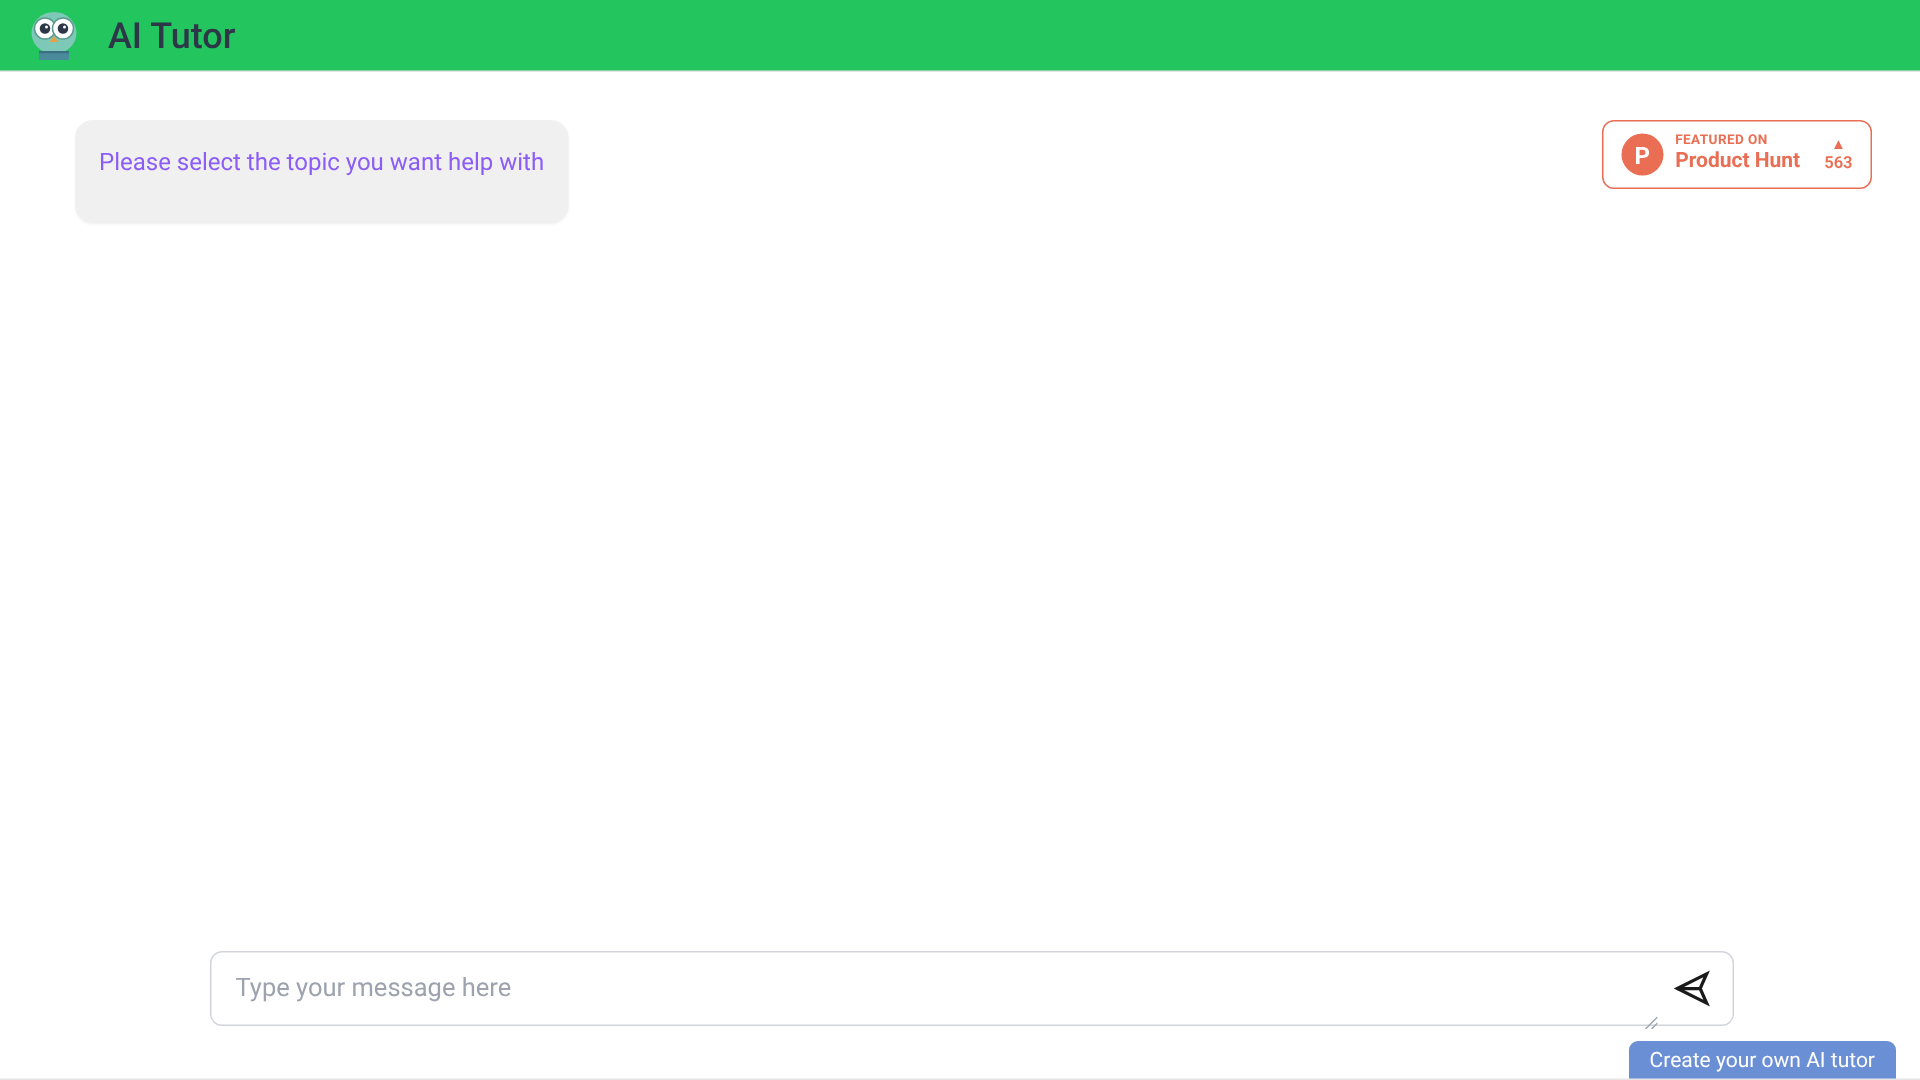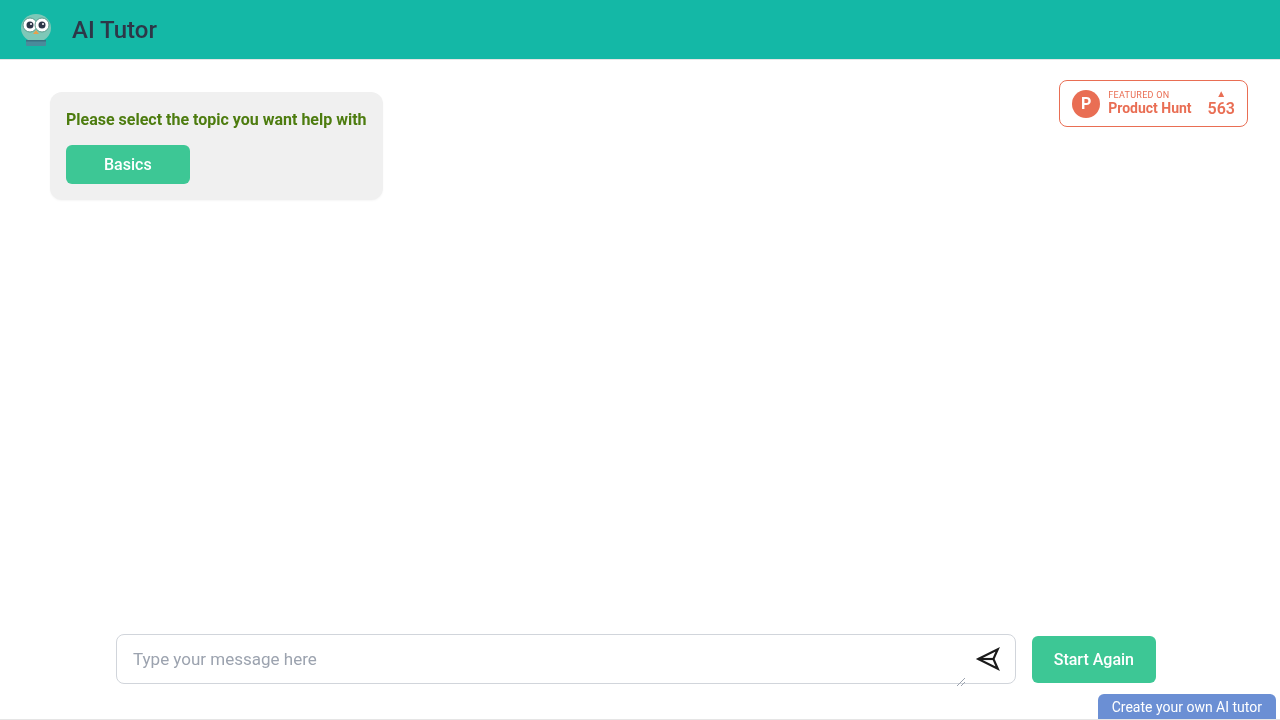--- a/index.html
+++ b/index.html
@@ -13,22 +13,22 @@
       height: 720px;
       background: #ffffff;
       position: relative;
       overflow: hidden;
     }
     .header {
       display: flex;
       align-items: center;
       padding: 12px 16px;
       border-bottom: 1px solid #e5e5e5;
-      height: 60px;
-      background: #14b8a6;
+      height: 48px;
+      background: #22c55e;
     }
     .logo {
       width: 40px;
       height: 40px;
       margin-right: 16px;
       position: relative;
     }
     .logo svg {
       width: 100%;
       height: 100%;
@@ -51,23 +51,22 @@
       max-width: 400px;
       box-shadow: 0 1px 2px rgba(0,0,0,0.04);
     }
     .greeting {
       font-size: 16px;
       color: #2d3748;
       margin-bottom: 12px;
     }
     .prompt {
       font-size: 16px;
-      color: #4d7c0f;
+      color: #8b5cf6;
       margin-bottom: 16px;
-      font-weight: bold;
     }
     .topic-buttons {
       display: flex;
       gap: 8px;
     }
     .topic-btn {
       background: #3dc795;
       color: #ffffff;
       border: none;
       border-radius: 6px;
@@ -106,60 +105,61 @@
       font-size: 16px;
     }
     .ph-text {
       display: flex;
       flex-direction: column;
       line-height: 1.1;
     }
     .ph-featured {
       font-size: 9px;
       color: #e96e54;
-      font-weight: 400;
+      font-weight: 700;
       letter-spacing: 0.3px;
     }
     .ph-name {
       font-size: 14px;
       color: #e96e54;
       font-weight: 700;
     }
     .ph-upvote {
       display: flex;
       flex-direction: column;
       align-items: center;
       margin-left: 8px;
       color: #e96e54;
     }
     .ph-arrow {
       font-size: 10px;
       line-height: 1;
     }
     .ph-count {
-      font-size: 16px;
+      font-size: 11px;
       font-weight: 600;
     }
     .input-area {
       position: absolute;
       bottom: 36px;
       left: 116px;
       right: 124px;
       display: flex;
       gap: 16px;
       align-items: center;
     }
     .message-input-wrapper {
       flex: 1;
       position: relative;
       border: 1px solid #d1d5db;
       border-radius: 8px;
       background: #ffffff;
       display: flex;
       align-items: center;
+      margin-left: 24px;
     }
     .message-input {
       flex: 1;
       border: none;
       outline: none;
       padding: 14px 16px;
       font-size: 17px;
       font-family: inherit;
       background: transparent;
       resize: none;
@@ -196,21 +196,21 @@
       padding: 14px 22px;
       font-size: 16px;
       font-weight: 500;
       cursor: pointer;
       font-family: inherit;
       white-space: nowrap;
     }
     .cta-tab {
       position: absolute;
       bottom: 0;
-      right: 4px;
+      right: 16px;
       background: #6b8fd4;
       color: #ffffff;
       padding: 5px 14px;
       font-size: 14px;
       border-radius: 6px 6px 0 0;
       cursor: pointer;
     }
     .bottom-line {
       position: absolute;
       bottom: 0;
@@ -238,21 +238,20 @@
       <rect x="10" y="30" width="20" height="1.5" fill="#3a7080"></rect>
     </svg>
   </div>
   <div class="app-title">AI Tutor</div>
 </div>
 
 <div class="content">
   <div class="chat-bubble">
     <div class="prompt">Please select the topic you want help with</div>
     <div class="topic-buttons">
-      <button class="topic-btn basics">Basics</button>
     </div>
   </div>
 </div>
 
 <div class="ph-badge">
   <div class="ph-icon">P</div>
   <div class="ph-text">
     <div class="ph-featured">FEATURED ON</div>
     <div class="ph-name">Product Hunt</div>
   </div>
@@ -271,17 +270,16 @@
         <line x1="6" y1="10" x2="10" y2="6" stroke="#9ca3af" stroke-width="1"></line>
       </svg>
     </div>
     <button class="send-btn">
       <svg class="send-icon" viewBox="0 0 24 24" fill="none" stroke="#1a1a1a" stroke-width="2">
         <path d="M3 12 L21 3 L17 12 L21 21 Z" fill="none"></path>
         <line x1="3" y1="12" x2="17" y2="12"></line>
       </svg>
     </button>
   </div>
-  <button class="start-again-btn">Start Again</button>
 </div>
 
 <div class="cta-tab">Create your own AI tutor</div>
 <div class="bottom-line"></div>
 
 </body></html>

